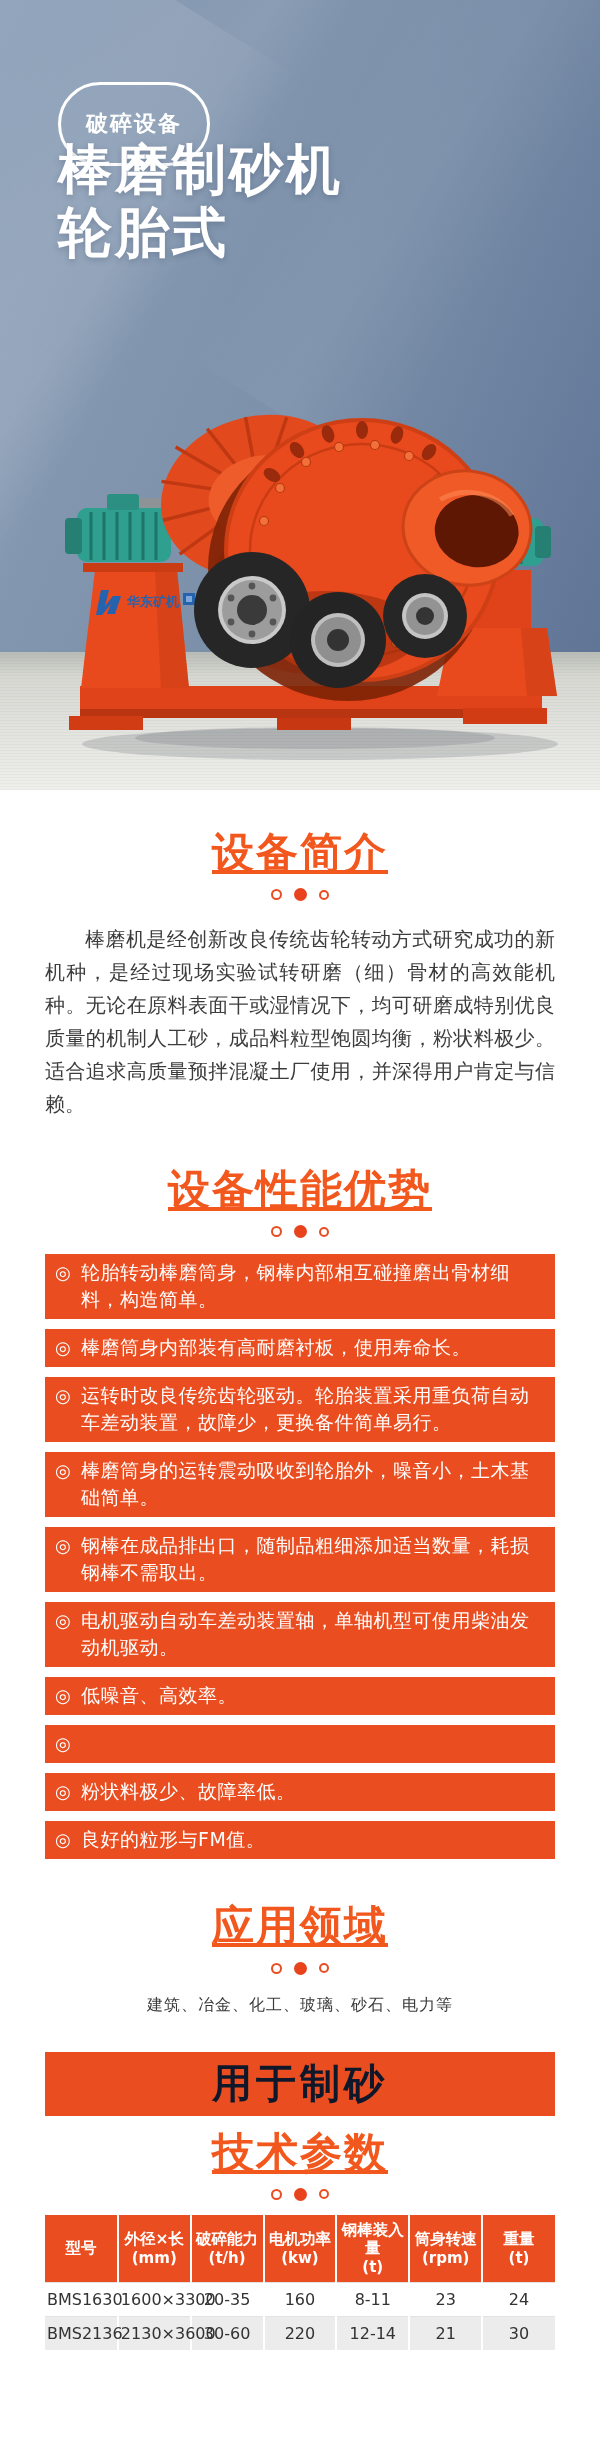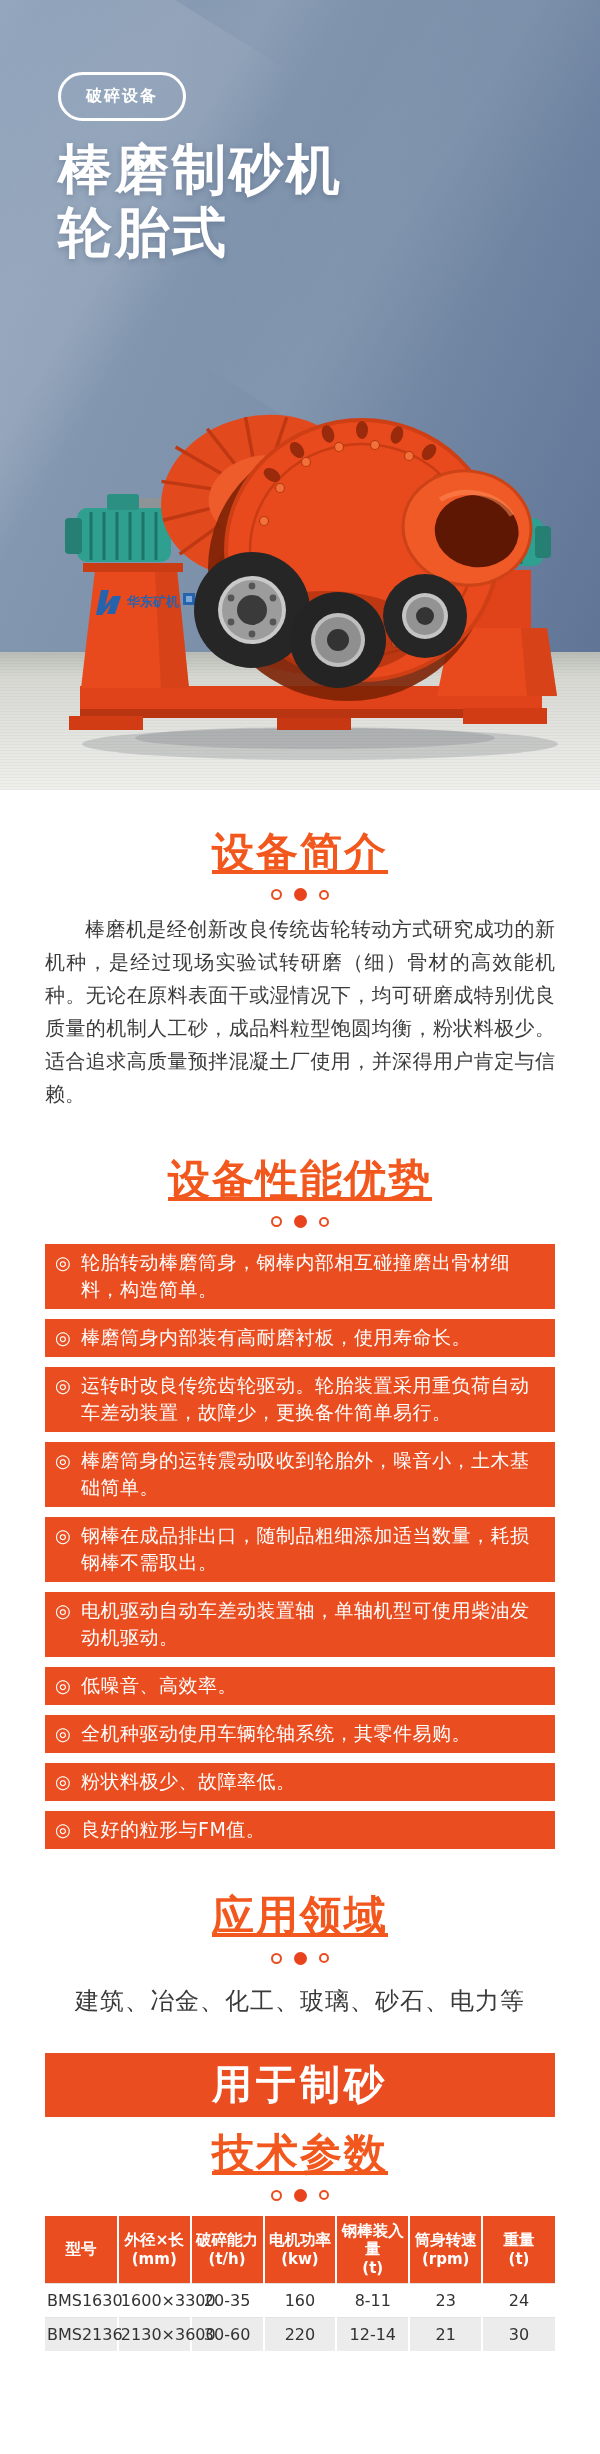--- a/index.html
+++ b/index.html
@@ -6,52 +6,52 @@
   body{font-family:"DejaVu Sans","Liberation Sans",sans-serif;}
   #page{position:relative;width:600px;height:2454px;margin:0 auto;background:#fff;overflow:hidden;}
 
   
   .hero{position:relative;width:600px;height:790px;overflow:hidden;
     background:linear-gradient(112deg,#93a6bd 0%,#8296af 28%,#7d91ab 48%,#6d82a0 72%,#5d7294 100%);}
   .streak{position:absolute;background:linear-gradient(90deg,rgba(255,255,255,0),rgba(255,255,255,.10),rgba(255,255,255,0));transform:rotate(32deg);}
   .streak.s1{left:-180px;top:-60px;width:260px;height:900px;}
   .streak.s2{left:60px;top:-120px;width:140px;height:700px;opacity:.7;}
   .streak.s3{left:330px;top:-140px;width:220px;height:600px;opacity:.5;}
-  .hero-badge{position:absolute;left:58px;top:72px;display:inline-block;border:3px solid #fff;border-radius:999px;
-    padding:11px 25px;color:#fff;font-size:16px;font-weight:700;letter-spacing:2px;}
+  .hero-badge{position:absolute;left:58px;top:82px;display:inline-block;border:3px solid #fff;border-radius:999px;
+    padding:24px 25px;color:#fff;font-size:22px;font-weight:700;letter-spacing:2px;}
   .hero-title{position:absolute;left:58px;top:138px;color:#fff;font-size:54px;font-weight:800;line-height:1.17;letter-spacing:3px;text-shadow:0 2px 6px rgba(30,45,70,.25);}
   .hero-floor{position:absolute;left:0;bottom:0;width:600px;height:138px;
     background:linear-gradient(180deg,#b9bcb6 0%,#d7d8d2 18%,#e2e2de 55%,#efefec 100%);}
   .hero-floor:before{content:"";position:absolute;inset:0;
     background:repeating-linear-gradient(0deg,rgba(90,95,90,.05) 0 1px,rgba(255,255,255,0) 1px 3px);}
   .machine{position:absolute;left:65px;top:378px;width:500px;height:390px;}
 
   
   .content{padding:0 45px;}
   .sec-title{margin:0;text-align:center;color:#F2581E;font-size:42px;font-weight:800;letter-spacing:2px;line-height:1.1;text-decoration:underline;}
   .dots{display:flex;justify-content:center;align-items:center;gap:12px;margin-top:12px;}
   .dot-ring{width:11px;height:11px;border:2.5px solid #EA4E20;border-radius:50%;box-sizing:border-box;}
   .dot-ring.small{width:10px;height:10px;border-width:2px;}
   .dot-solid{width:13px;height:13px;background:#E8431C;border-radius:50%;}
   .para{margin:0;color:#3C3C3C;font-size:20px;line-height:33px;text-align:justify;}
   .para.indent{text-indent:2em;}
 
   .mt-intro{margin-top:40px;}
-  .intro-para{margin-top:12px;}
+  .intro-para{margin-top:22px;}
   .mt-adv{margin-top:46px;}
   .adv-list{margin-top:16px;}
   .adv{display:flex;align-items:flex-start;background:#EA4E20;color:#fff;
     padding:5px 12px 6px 10px;margin-bottom:10px;min-height:33px;box-sizing:border-box;}
   .adv-bullet{flex:0 0 26px;font-size:18px;line-height:27px;}
   .adv-text{font-size:19px;line-height:27px;letter-spacing:.5px;}
 
   .mt-app{margin-top:44px;}
-  .app-text{margin-top:20px;text-align:center;color:#3A3A3A;font-size:24px;letter-spacing:1px;font-weight:500;}
-
-  .banner{margin-top:36px;height:64px;background:#EA4E20;color:#ffffff;display:flex;align-items:center;justify-content:center;
+  .app-text{margin-top:20px;text-align:center;color:#3A3A3A;font-size:16px;letter-spacing:1px;font-weight:500;}
+
+  .banner{margin-top:36px;height:64px;background:#EA4E20;color:#0f172a;display:flex;align-items:center;justify-content:center;
     font-size:40px;font-weight:800;letter-spacing:4px;}
   .banner-para{margin-top:18px;}
   .mt-spec{margin-top:14px;}
 
   table.spec{width:100%;border-collapse:collapse;margin-top:14px;table-layout:fixed;}
   table.spec th{background:#EA4E20;color:#fff;font-weight:700;font-size:15.5px;line-height:1.2;padding:6px 2px;border-left:2px solid #fff;}
   table.spec th:first-child{border-left:none;}
   table.spec th .unit{display:block;font-weight:700;font-size:15px;}
   table.spec th .unit:empty{display:none;}
   table.spec td{color:#333;font-size:16px;font-weight:500;text-align:center;height:33px;padding:0 2px;
@@ -255,21 +255,20 @@
       <div class="adv">
           <span class="adv-bullet">◎</span>
           <span class="adv-text">电机驱动自动车差动装置轴，单轴机型可使用柴油发动机驱动。</span>
         </div>
       <div class="adv">
           <span class="adv-bullet">◎</span>
           <span class="adv-text">低噪音、高效率。</span>
         </div>
       <div class="adv">
           <span class="adv-bullet">◎</span>
-          <span class="adv-text">全机种驱动使用车辆轮轴系统，其零件易购。</span>
         </div>
       <div class="adv">
           <span class="adv-bullet">◎</span>
           <span class="adv-text">粉状料极少、故障率低。</span>
         </div>
       <div class="adv">
           <span class="adv-bullet">◎</span>
           <span class="adv-text">良好的粒形与FM值。</span>
         </div>
     </div>

